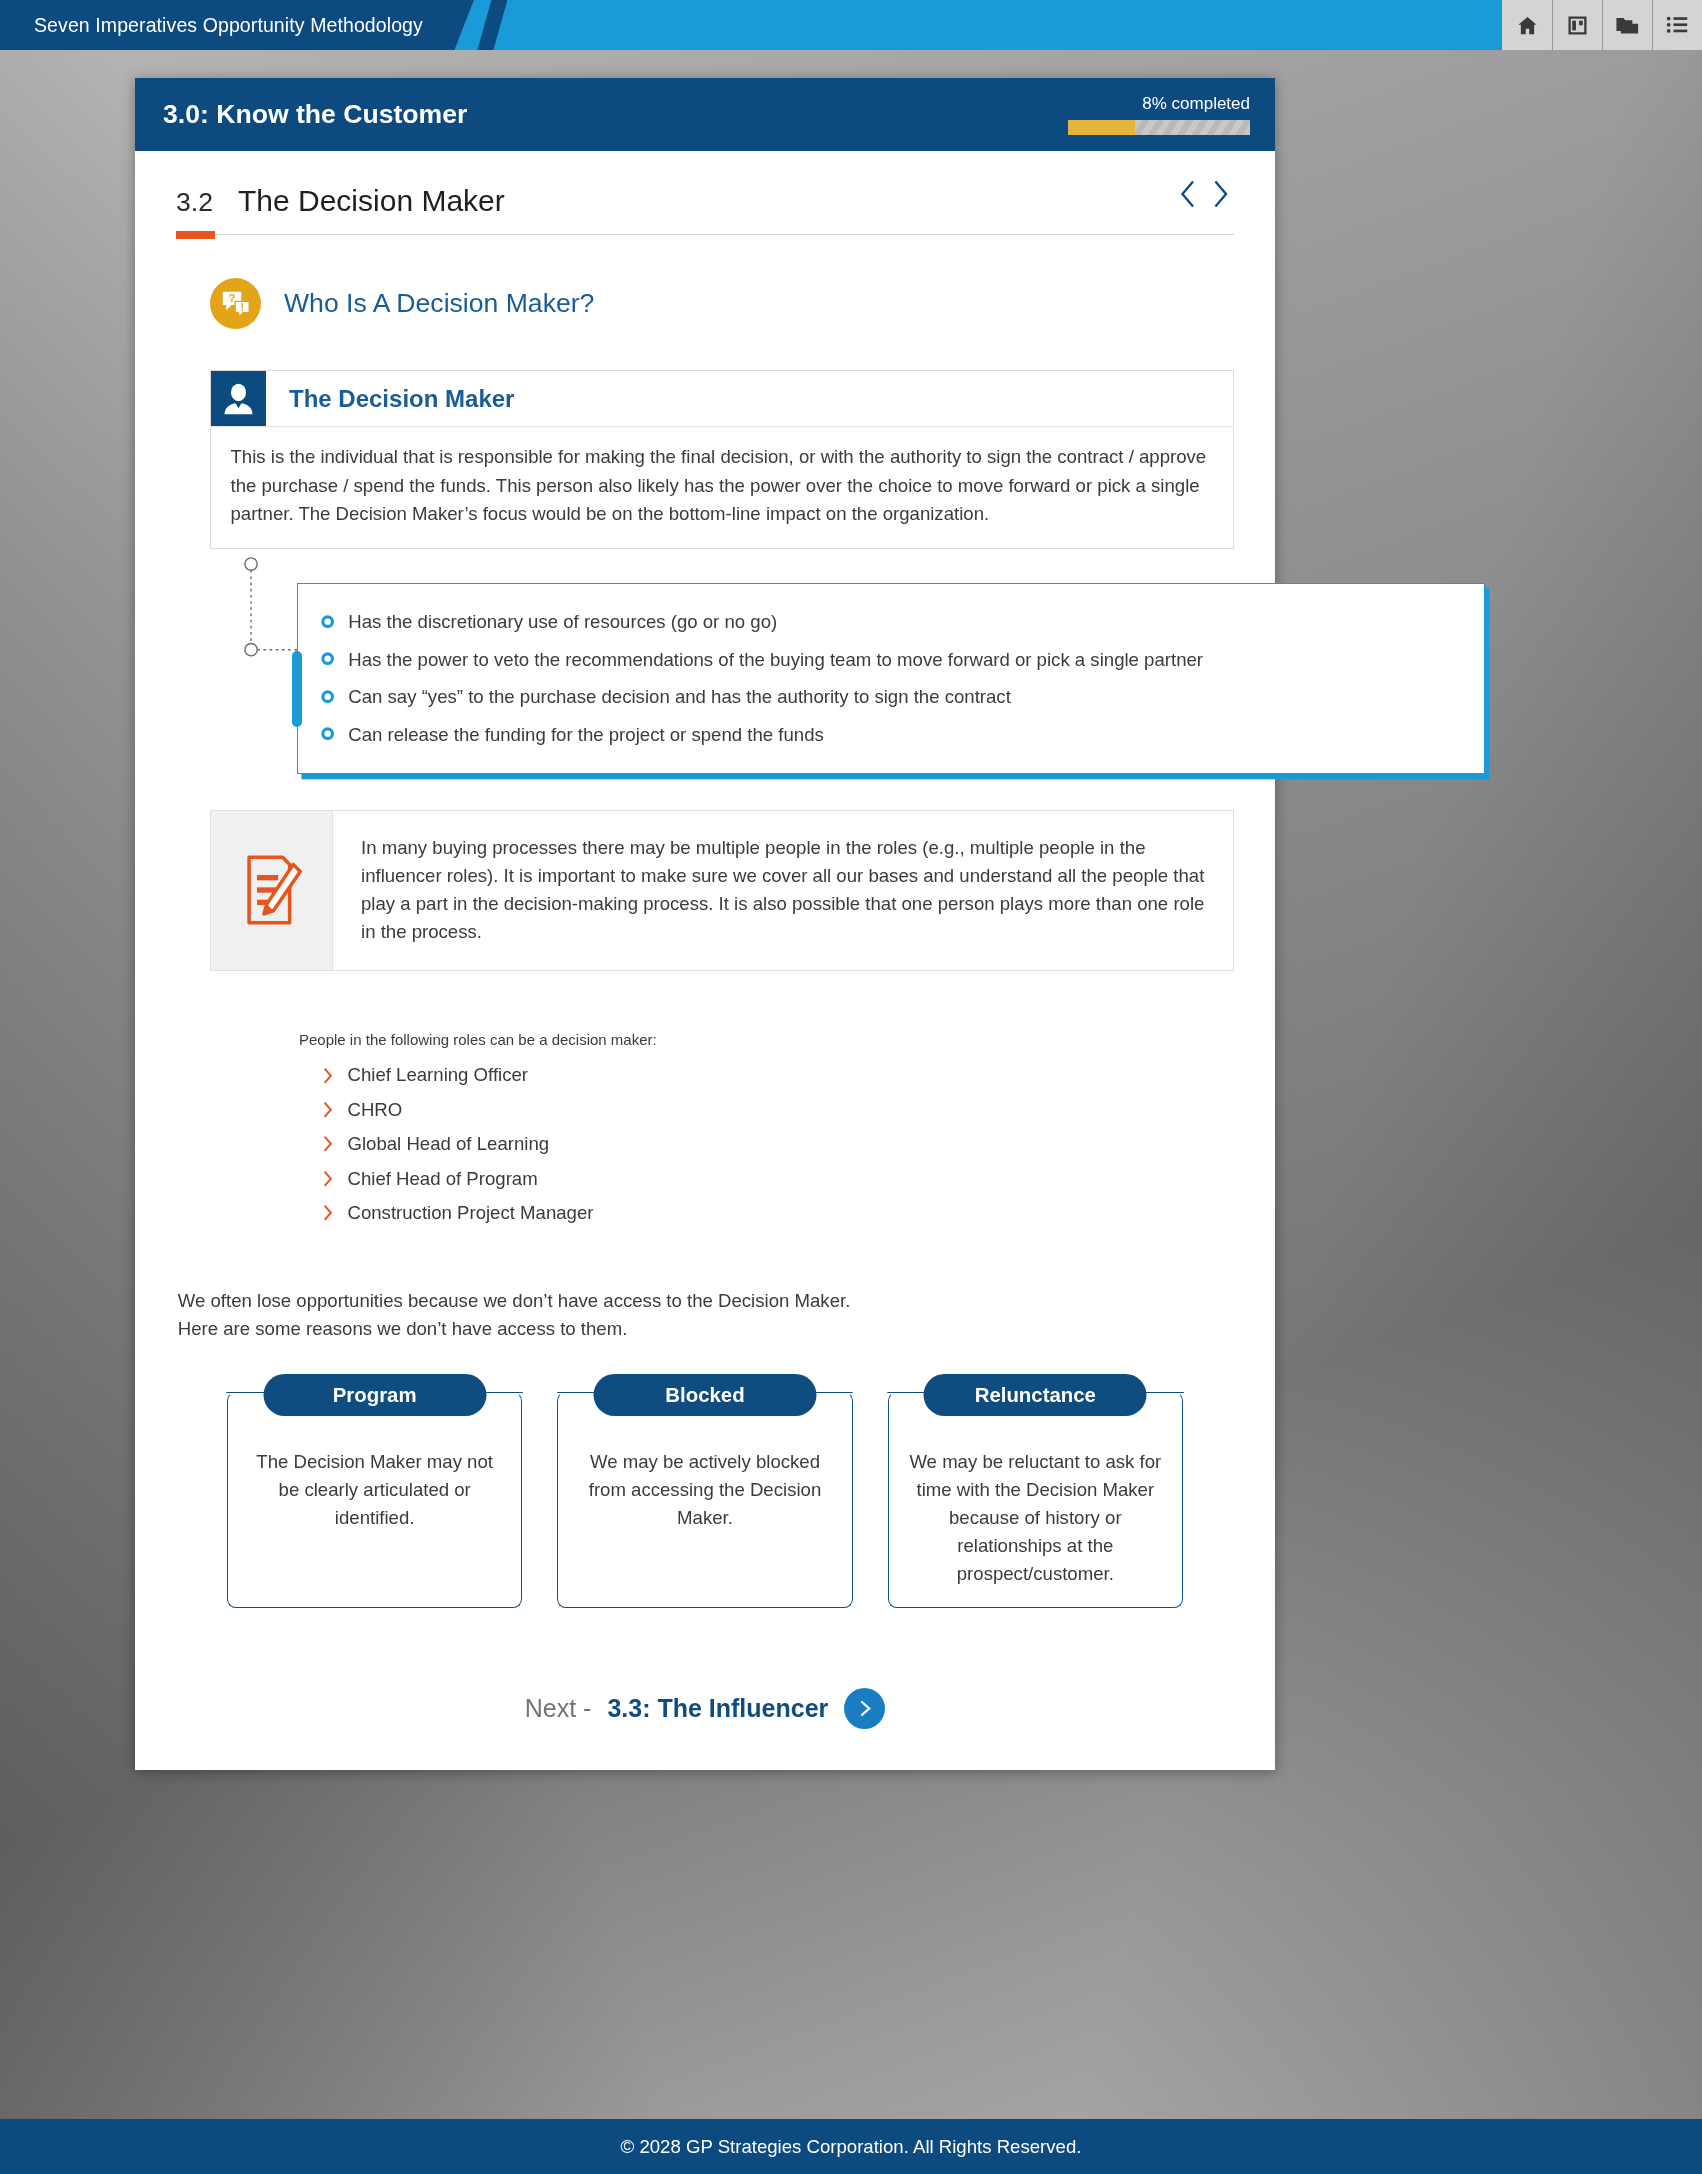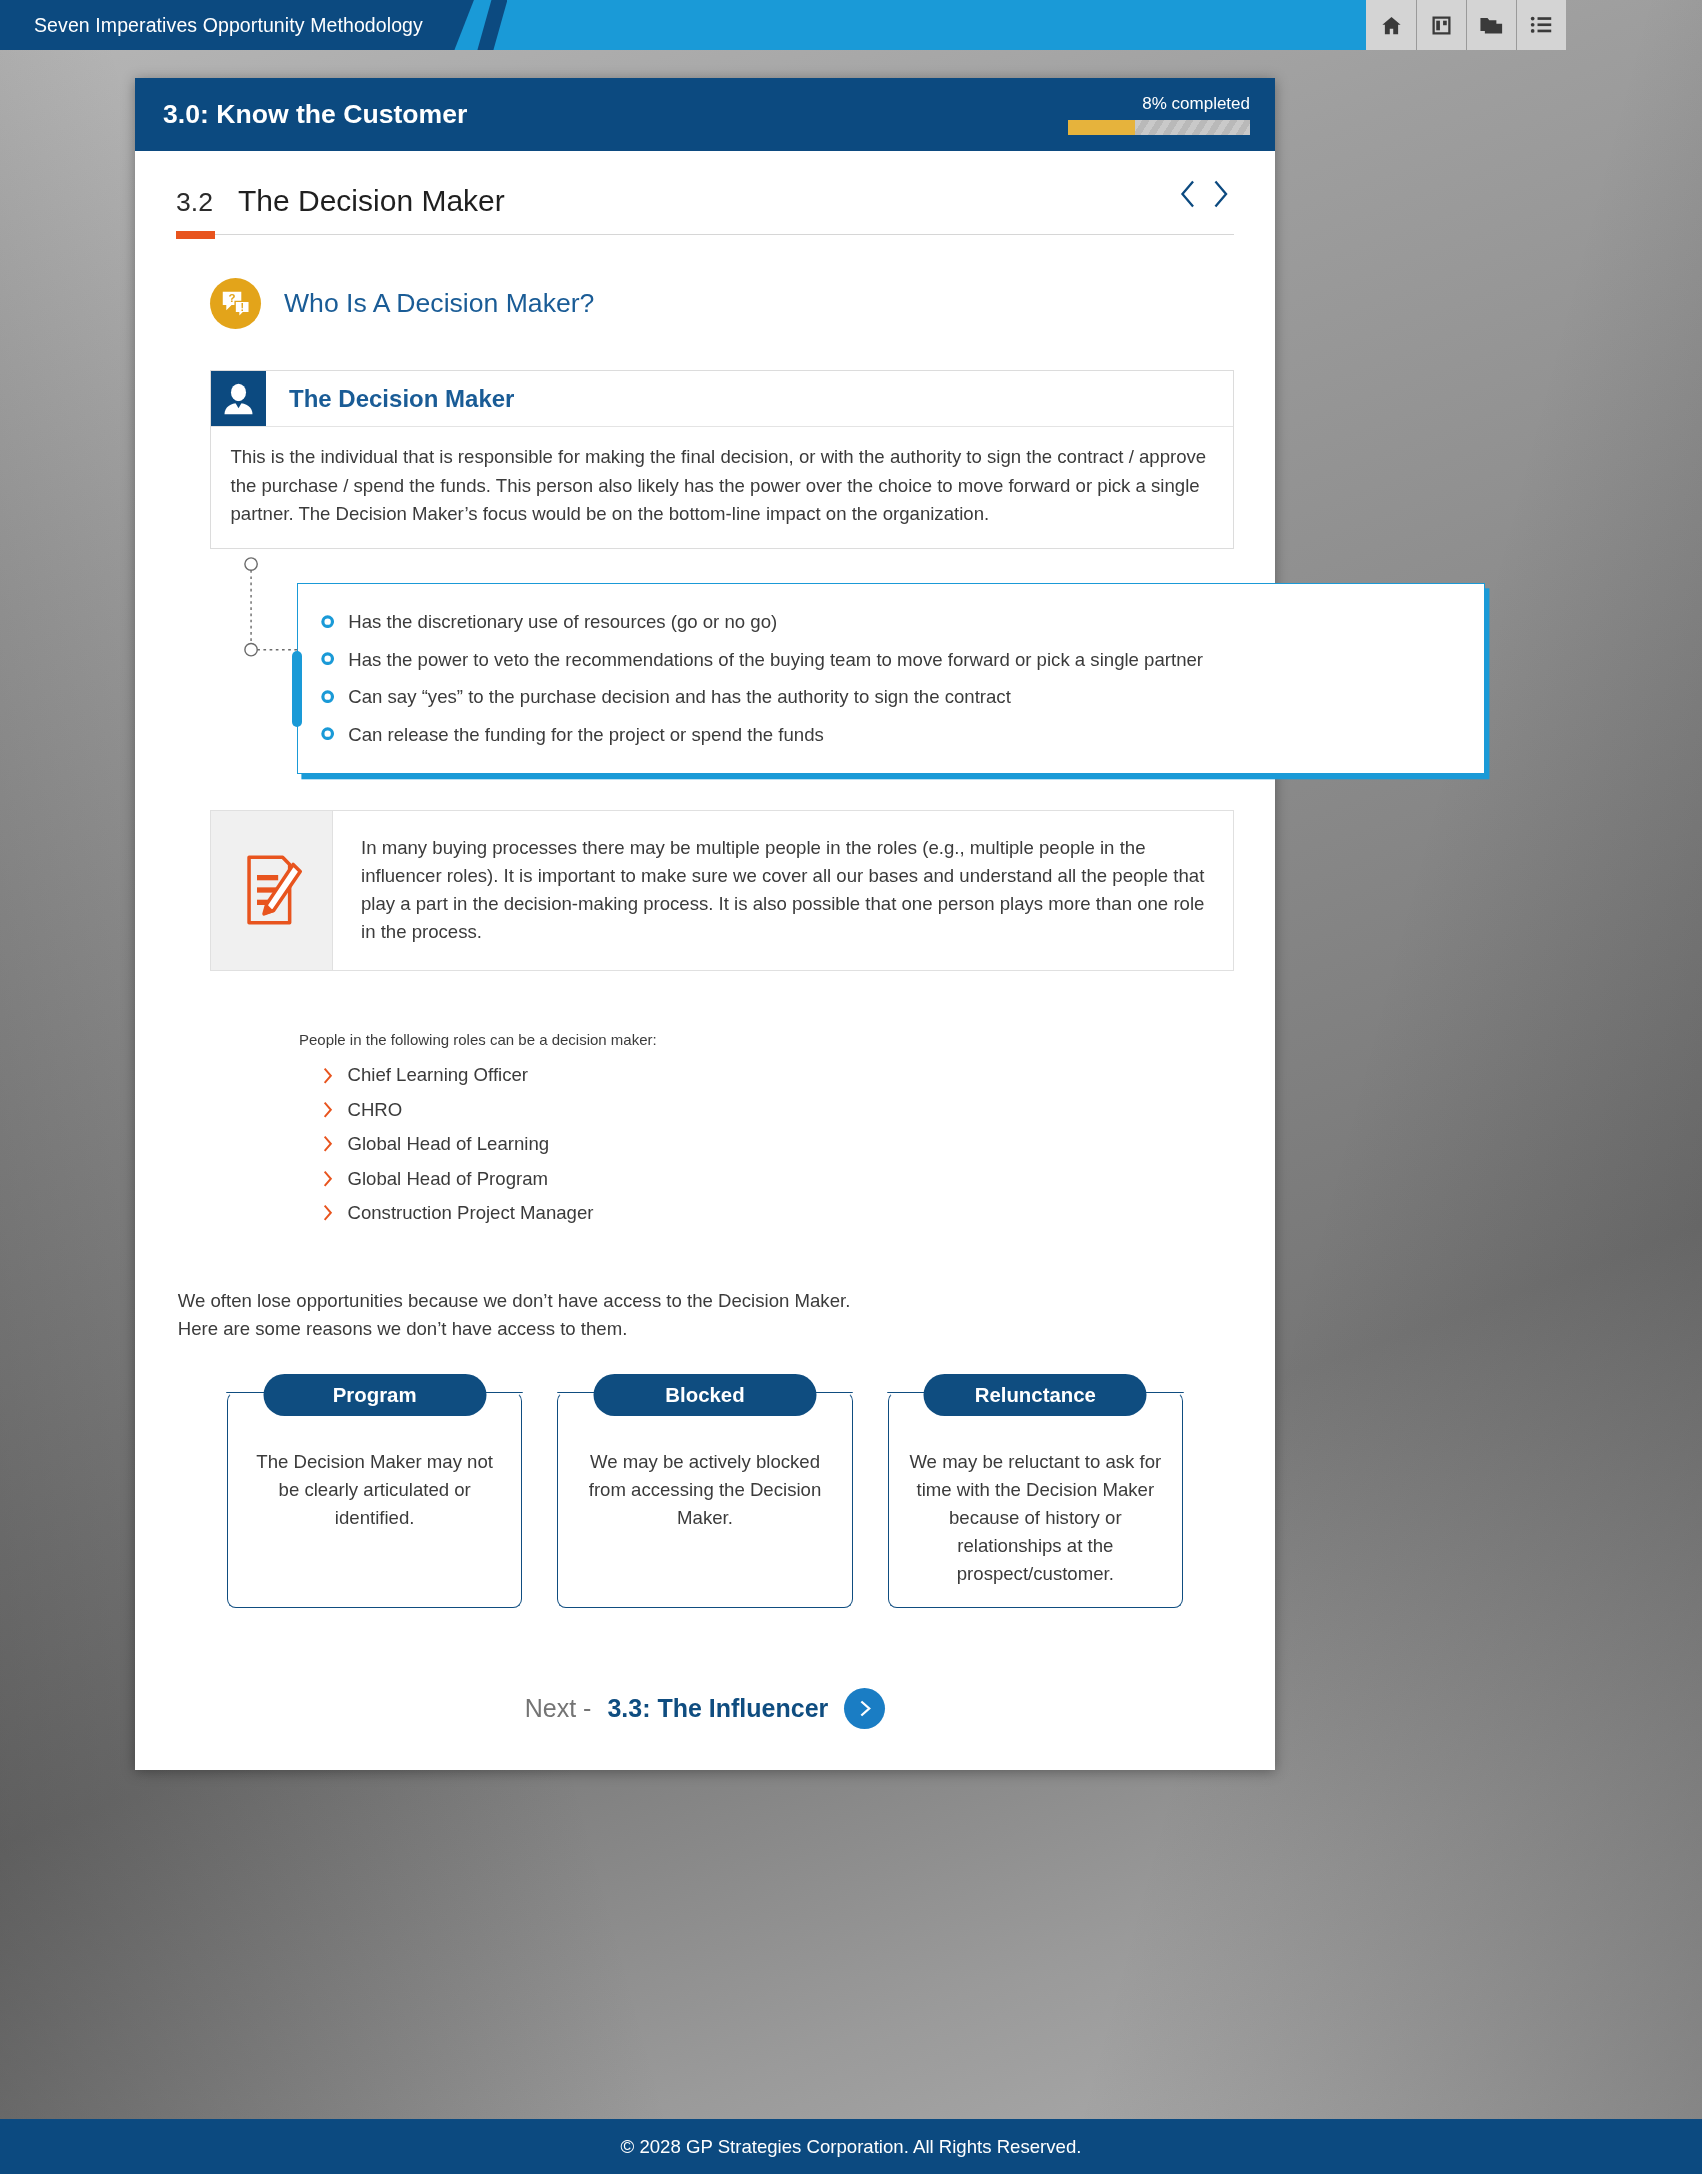--- a/index.html
+++ b/index.html
@@ -31,21 +31,21 @@
     position: absolute;
     inset: 0;
     background:
       linear-gradient(75deg, rgba(40,40,40,0.35) 0%, rgba(255,255,255,0.0) 30%),
       linear-gradient(285deg, rgba(30,30,30,0.30) 0%, rgba(255,255,255,0.0) 28%);
   }
 
   
   .topbar {
     position: absolute; top: 0; left: 0;
-    width: 1566px; height: 50px;
+    width: 1702px; height: 50px;
     background: #1a9ad7;
     z-index: 10;
     display: flex; align-items: stretch;
   }
   .title-tab {
     position: relative;
     height: 50px;
     background: #0c4a80;
     padding: 0 51px 0 34px;
     display: flex; align-items: center;
@@ -448,21 +448,21 @@
           <div class="title-item">
             <svg width="11.5" height="19.5" viewBox="0 0 13 22" fill="none" stroke="#e8541e" stroke-width="2.2">
               <polyline points="3,3 10,11 3,19"></polyline>
             </svg>
             <span class="title-item-text">Global Head of Learning</span>
           </div>
           <div class="title-item">
             <svg width="11.5" height="19.5" viewBox="0 0 13 22" fill="none" stroke="#e8541e" stroke-width="2.2">
               <polyline points="3,3 10,11 3,19"></polyline>
             </svg>
-            <span class="title-item-text">Global Head of Program</span>
+            <span class="title-item-text">Chief Head of Program</span>
           </div>
           <div class="title-item">
             <svg width="11.5" height="19.5" viewBox="0 0 13 22" fill="none" stroke="#e8541e" stroke-width="2.2">
               <polyline points="3,3 10,11 3,19"></polyline>
             </svg>
             <span class="title-item-text">Construction Project Manager</span>
           </div>
         </div>
     </div>
 

